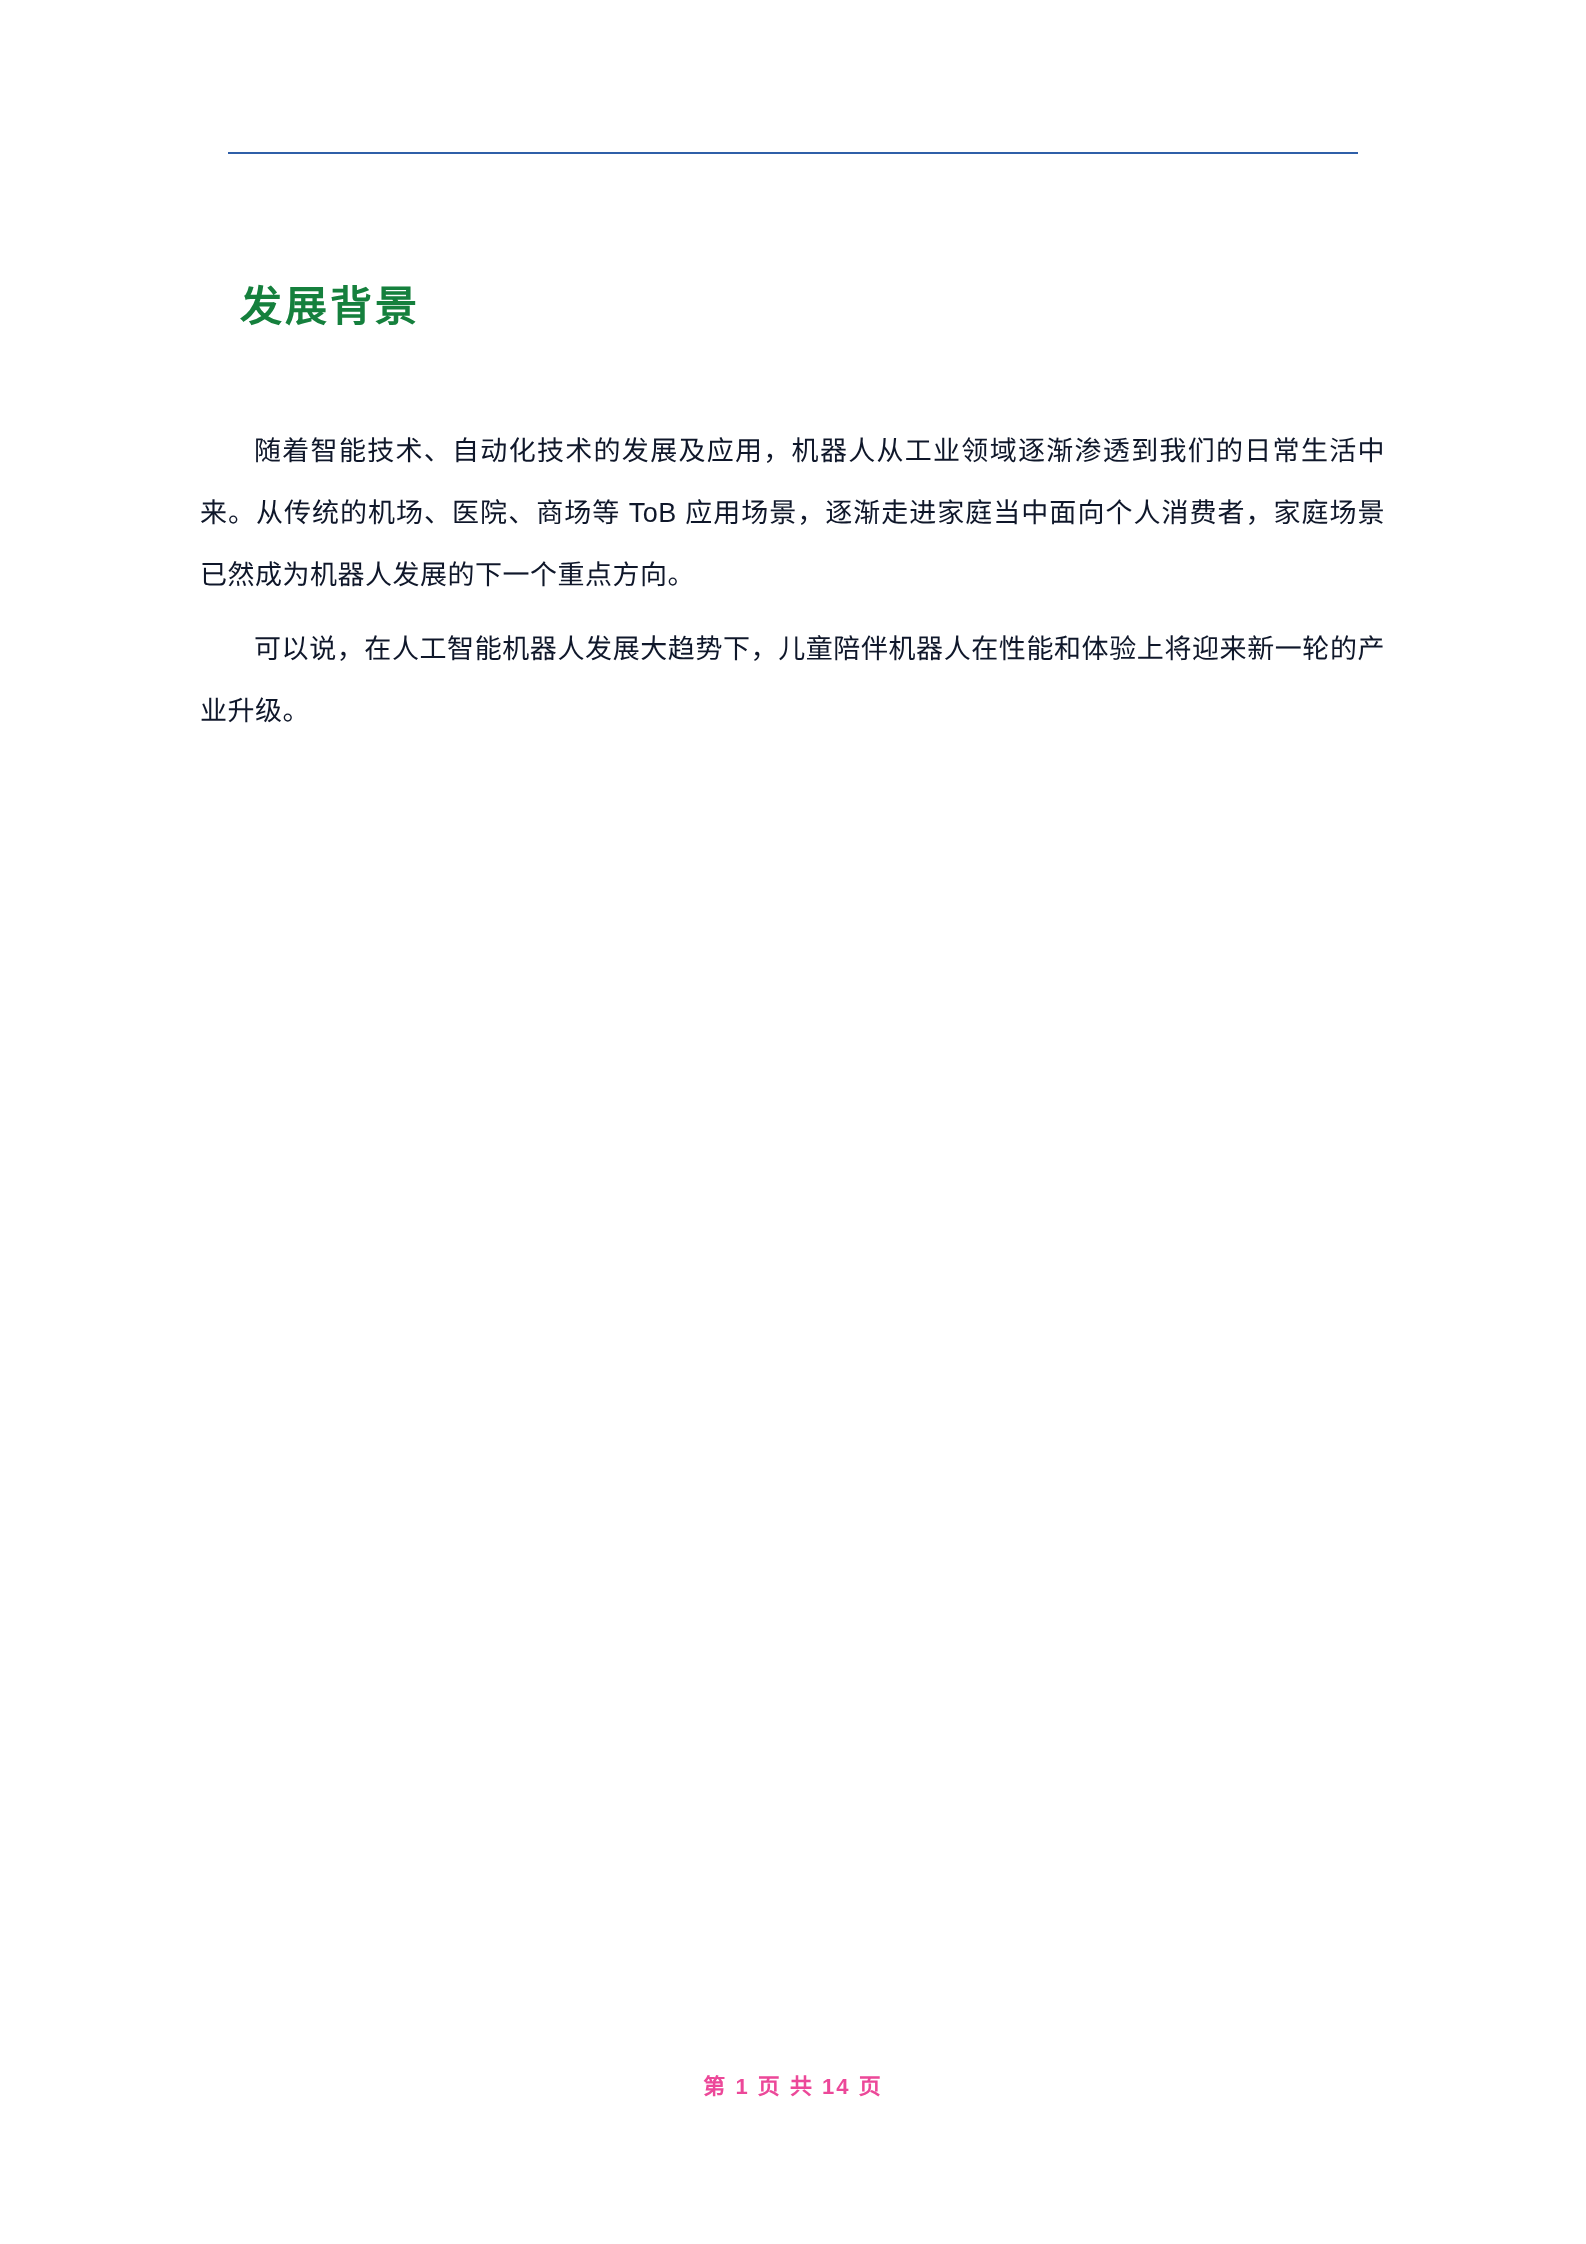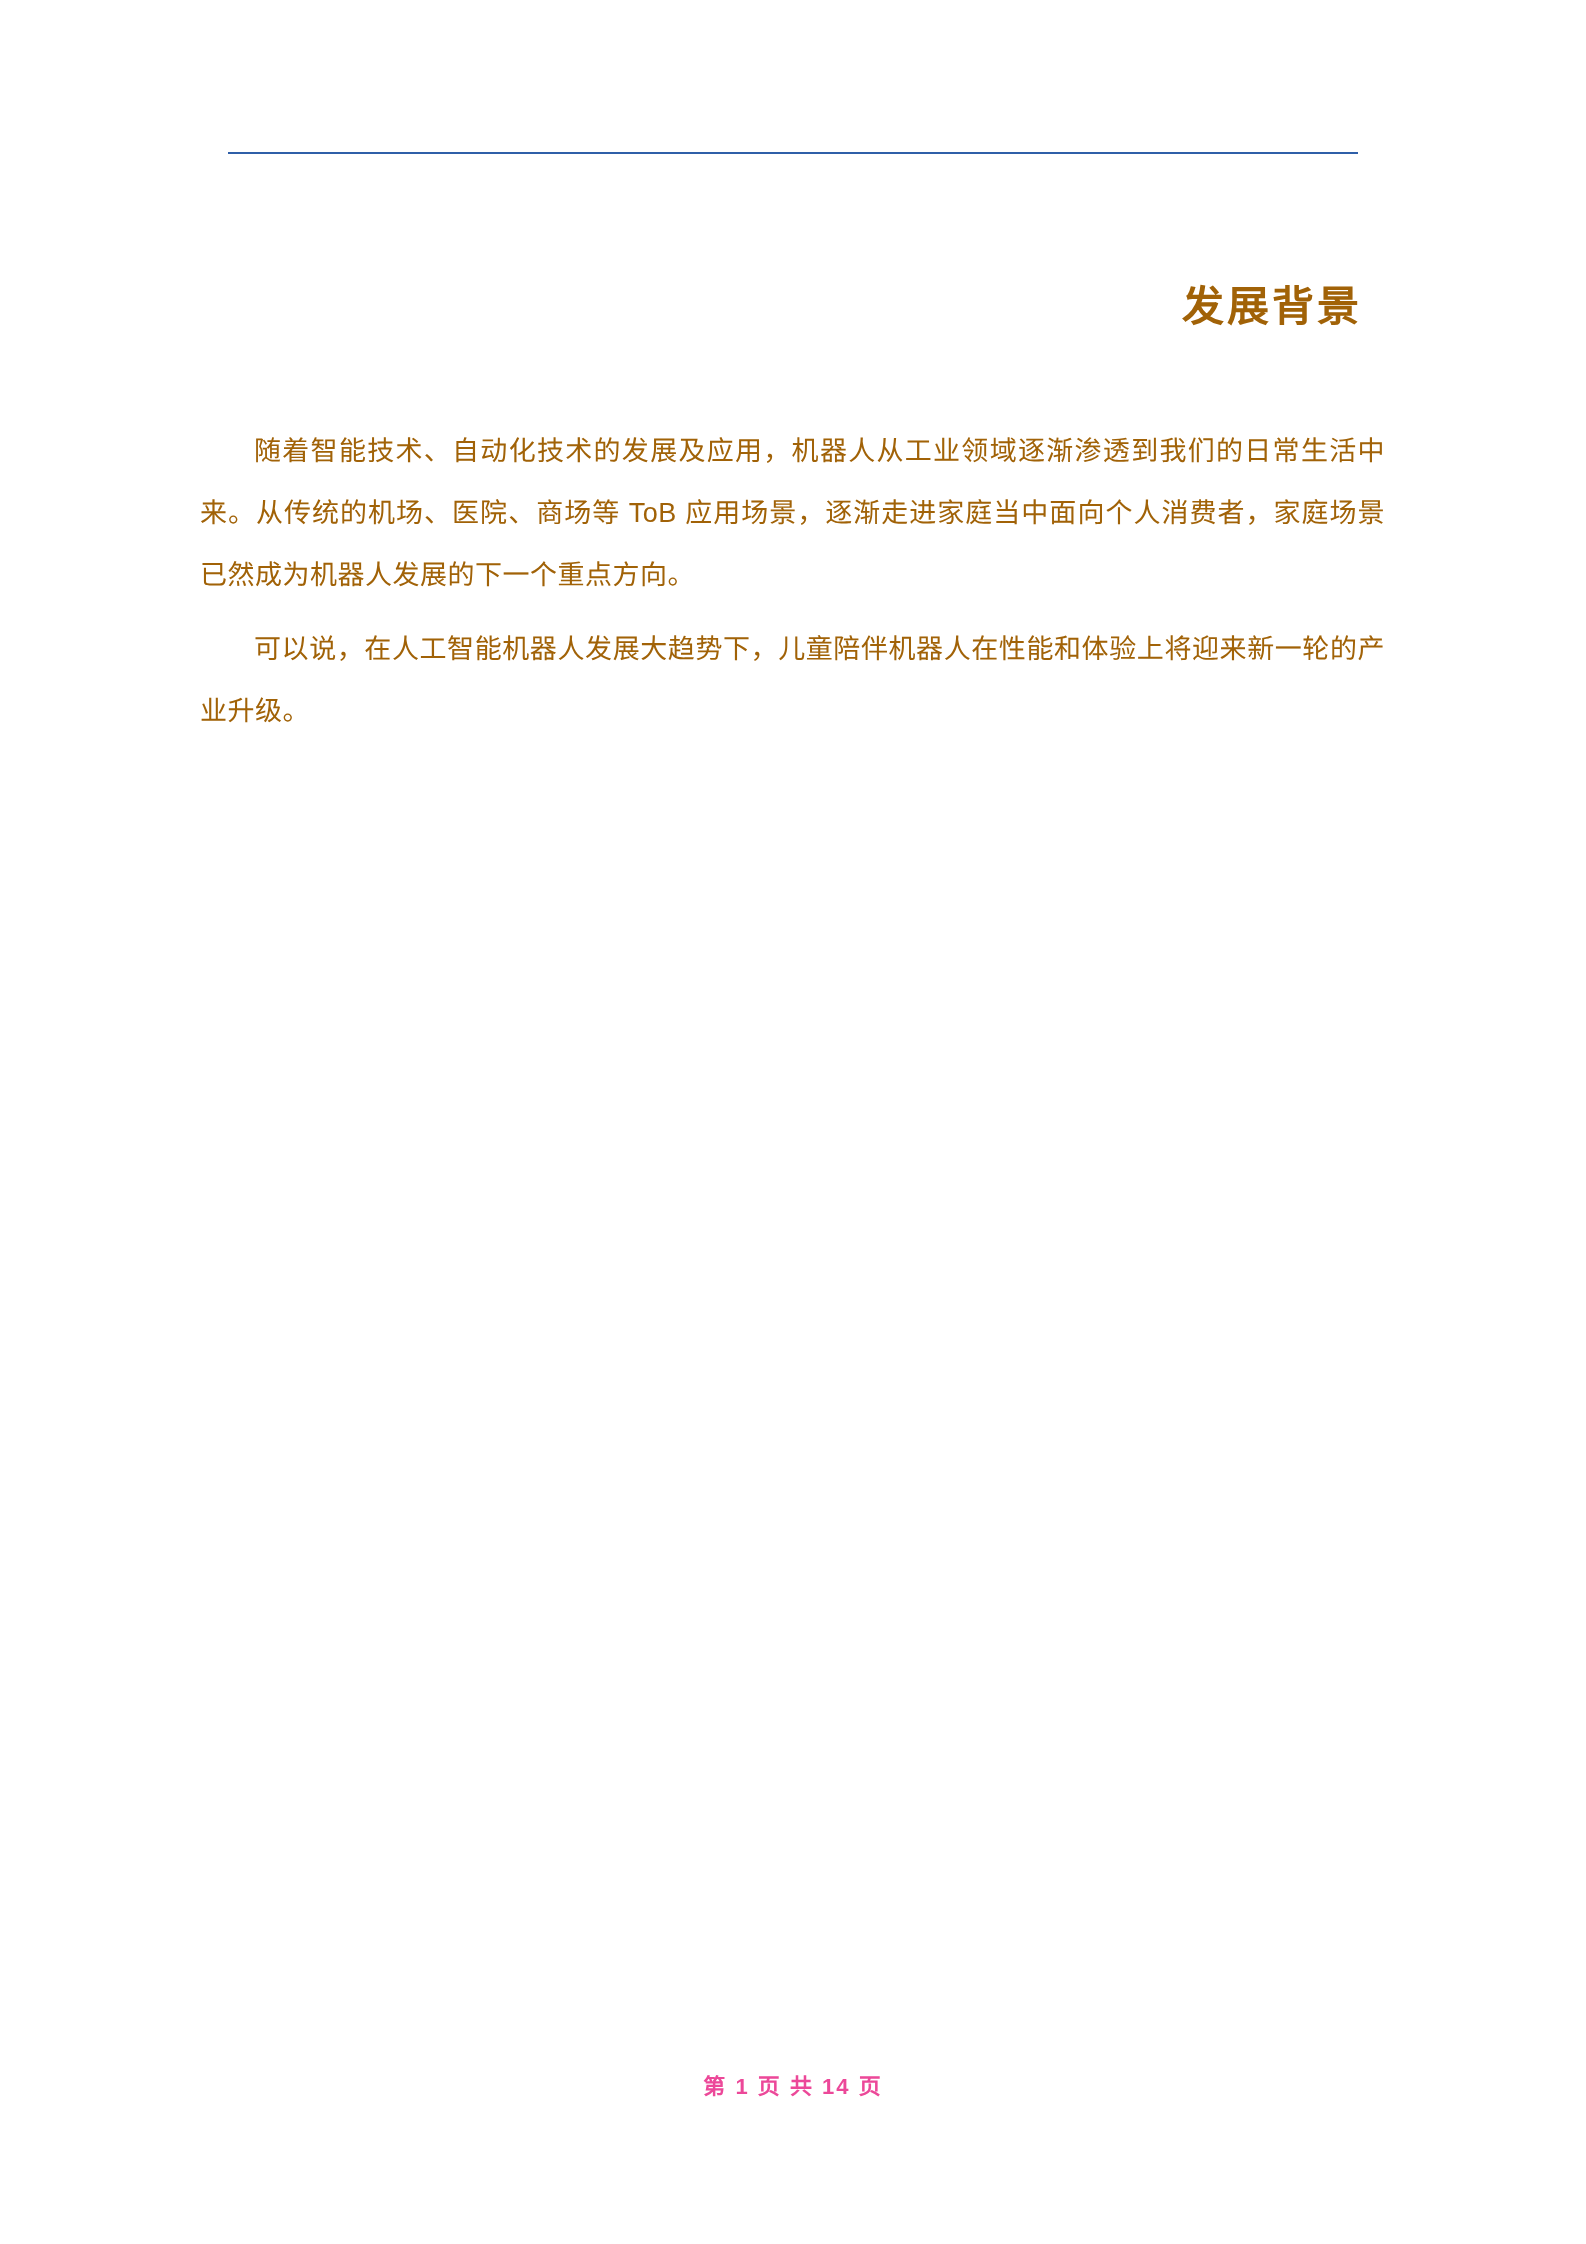--- a/index.html
+++ b/index.html
@@ -43,44 +43,44 @@
     left: 228px;
     top: 152px;
     width: 1130px;
     height: 2px;
     background: #2f5fa8;
   }
 
   
   .doc-title {
     position: absolute;
-    left: 232px;
+    left: 240px;
     top: 272px;
     width: 1130px;
-    text-align: right;
+    text-align: left;
     font-size: 42px;
     font-weight: bold;
-    color: #a16207;
+    color: #15803d;
     letter-spacing: 3px;
   }
 
   
   .body-block {
     position: absolute;
     left: 200px;
     top: 420px;
     width: 1185px;
   }
   .para {
     font-size: 27px;
     line-height: 62px;
     text-indent: 2em;
     text-align: justify;
     text-justify: inter-ideograph;
-    color: #a16207;
+    color: #0f172a;
     margin: 0 0 12px 0;
     letter-spacing: 0.5px;
   }
 
   
   .footer {
     position: absolute;
     left: 228px;
     top: 2068px;
     width: 1130px;

